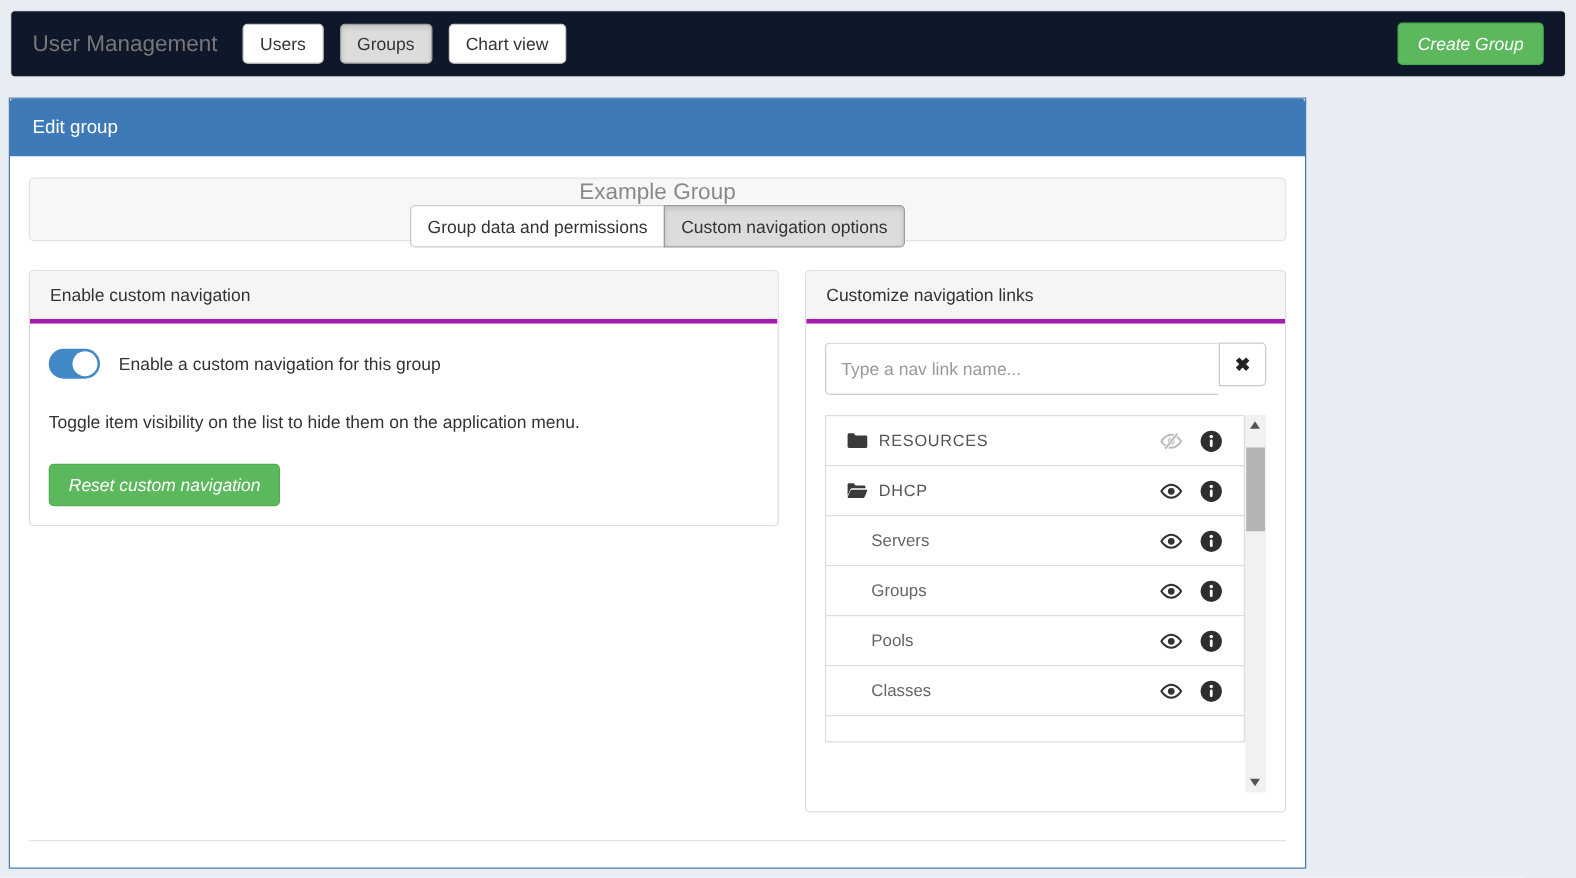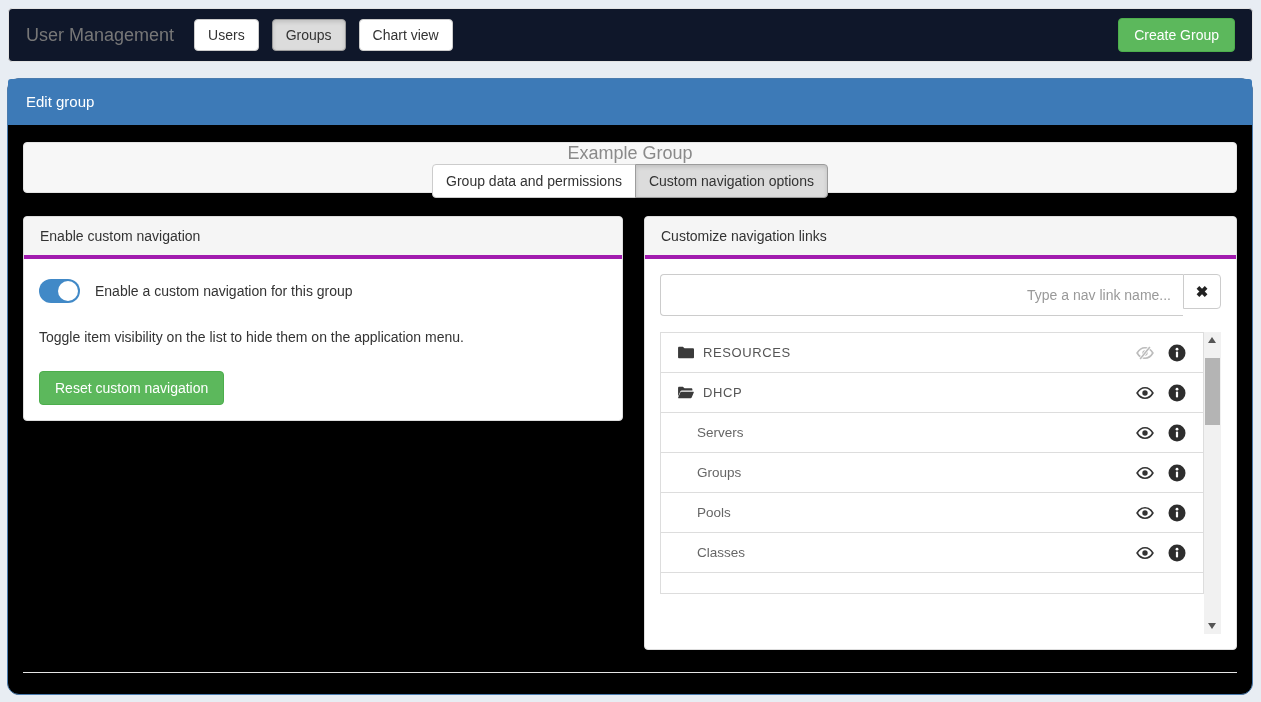--- a/index.html
+++ b/index.html
@@ -23,27 +23,28 @@
     font-family: inherit;
   }
   .nav-btn.active {
     background: #dcdcdc; border-color: #9c9c9c;
     box-shadow: inset 0 2px 4px rgba(0,0,0,.13);
   }
   .btn-green {
     background: #5cb85c; border: 1px solid #4cae4c; color: #fff;
     padding: 8px 15px; border-radius: 4px; font-size: 14px; cursor: pointer;
     font-family: inherit;
+    font-style: italic;
   }
   .btn-create { margin-left: auto; }
 
   
   .panel {
-    position: absolute; left: 7px; top: 78px; width: 1246px; height: 617px;
-    background: #000000; border: 1px solid #4a7bae; border-radius: 12px;
+    position: absolute; left: 7px; top: 78px; width: 1038px; height: 617px;
+    background: #ffffff; border: 1px solid #4a7bae; border-radius: 0;
   }
   .panel-heading {
     background: #3d7ab7; color: #fff; font-size: 15px;
     height: 46px; padding: 14px 18px; border-radius: 3px 3px 0 0;
   }
   .panel-body { padding: 17px 15px 0 15px; }
 
   .well {
     height: 51px; background: #f7f7f7; border: 1px solid #e4e4e4; border-radius: 4px;
     display: flex; align-items: center; justify-content: space-between; padding: 0 16px; flex-direction: column;
@@ -83,21 +84,21 @@
   }
   .toggle.on .knob { right: 2px; }
   .toggle-label { font-size: 14px; color: #333; margin-left: 15px; }
   .help-text { font-size: 14px; color: #333; margin-bottom: 26px; }
 
   
   .search-group { display: flex; margin-bottom: 16px; }
   .search-input {
     flex: 1; height: 35px; border: 1px solid #ccc; border-right: none;
     border-radius: 4px 0 0 4px; padding: 20px 12px; font-size: 14px; color: #555;
-    font-family: inherit; outline: none; text-align: right;
+    font-family: inherit; outline: none;
   }
   .search-input::placeholder { color: #999; }
   .clear-btn {
     width: 38px; height: 35px; background: #fff; border: 1px solid #ccc;
     border-radius: 0 4px 4px 0; font-size: 15px; font-weight: bold; color: #222;
     cursor: pointer; font-family: inherit;
   }
 
   .list-wrap { display: flex; }
   .rows { flex: 1; height: 302px; overflow: hidden; }

